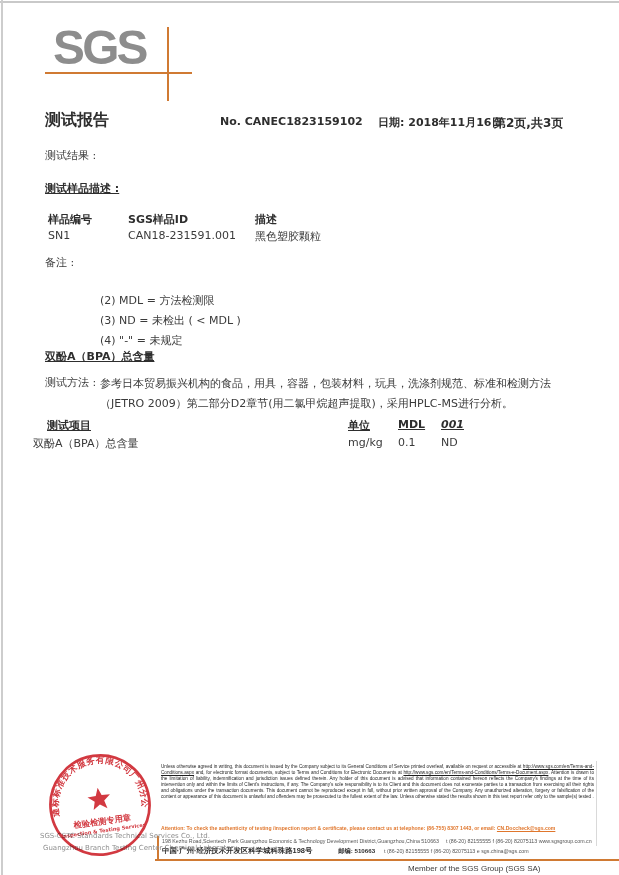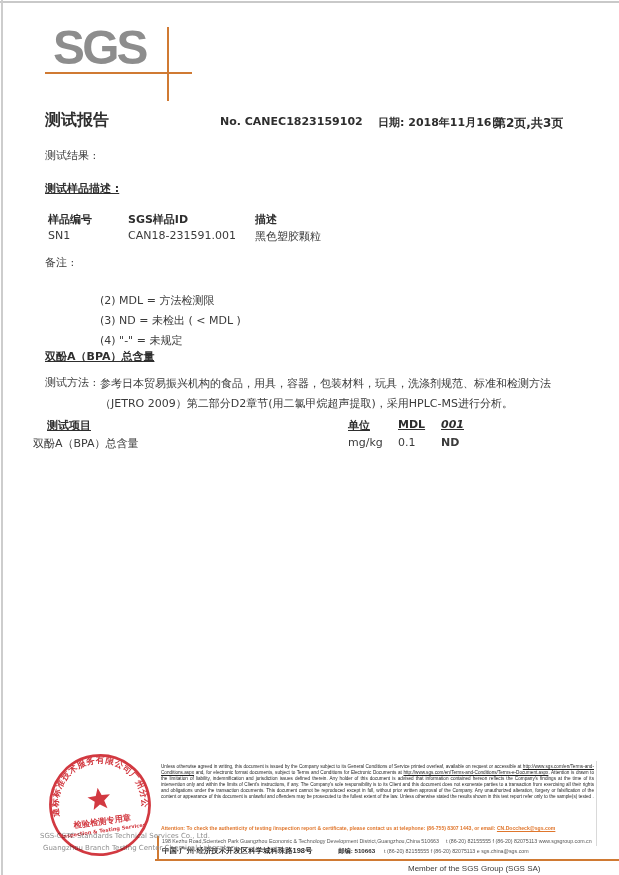--- a/index.html
+++ b/index.html
@@ -93,21 +93,21 @@
   <div class="t11" style="left:45px; top:375px;">测试方法 :</div>
   <div class="method-text">参考日本贸易振兴机构的食品，用具，容器，包装材料，玩具，洗涤剂规范、标准和检测方法（JETRO 2009）第二部分D2章节(用二氯甲烷超声提取)，采用HPLC-MS进行分析。</div>
 
   <div class="t11 bold ul" style="left:47px; top:418px;">测试项目</div>
   <div class="t11 bold ul ctr" style="left:348px; top:418px; width:40px;">单位</div>
   <div class="t11 bold ul ctr" style="left:398px; top:418px; width:34px;">MDL</div>
   <div class="t11 bold ul it ctr" style="left:441px; top:418px; width:32px;">001</div>
   <div class="t11" style="left:33px; top:436px;">双酚A（BPA）总含量</div>
   <div class="t11 ctr" style="left:348px; top:436px; width:40px;">mg/kg</div>
   <div class="t11 ctr" style="left:398px; top:436px; width:34px;">0.1</div>
-  <div class="t11 ctr" style="left:441px; top:436px; width:32px;font-weight:bold;">ND</div>
+  <div class="t11 ctr" style="left:441px; top:436px; width:32px;">ND</div>
 
   <div class="stamp-wrap">
     <svg viewBox="0 0 120 120" width="116" height="110">
       <circle cx="60" cy="60" r="54" fill="none" stroke="#cf2a32" stroke-width="3"></circle>
       <defs>
         <path id="arcpath" d="M 14.7,68 A 46,46 0 1 1 105.3,68" fill="none"></path>
       </defs>
       <text font-size="9.5" fill="#cf2a32" font-weight="bold" letter-spacing="0.5">
         <textPath href="#arcpath" startOffset="2">通标标准技术服务有限公司广州分公司</textPath>
       </text>

